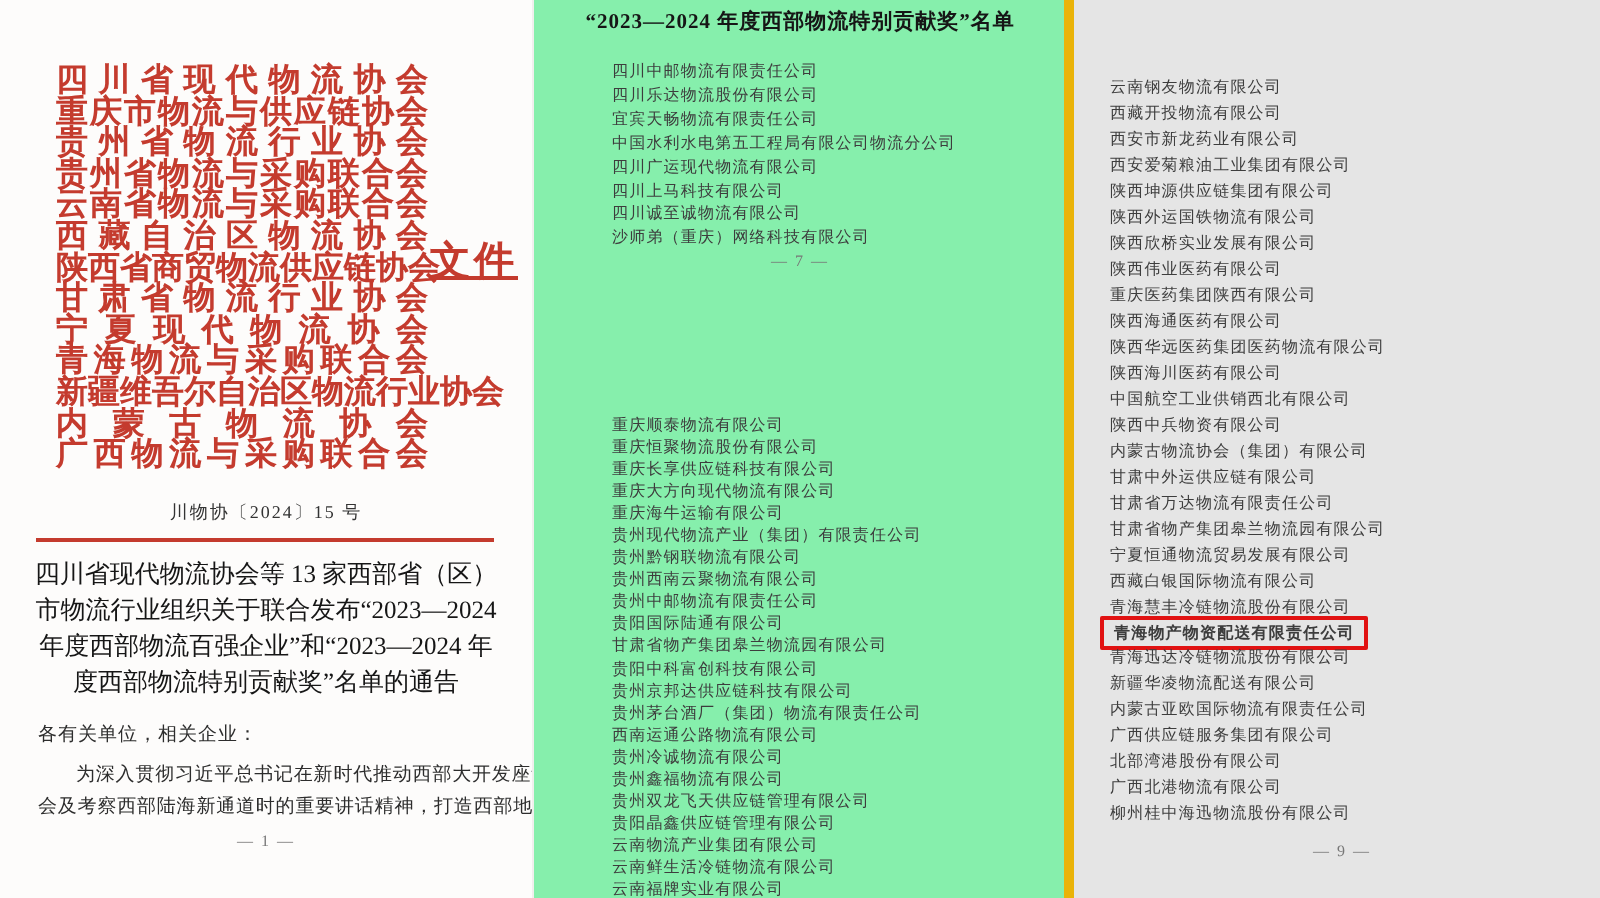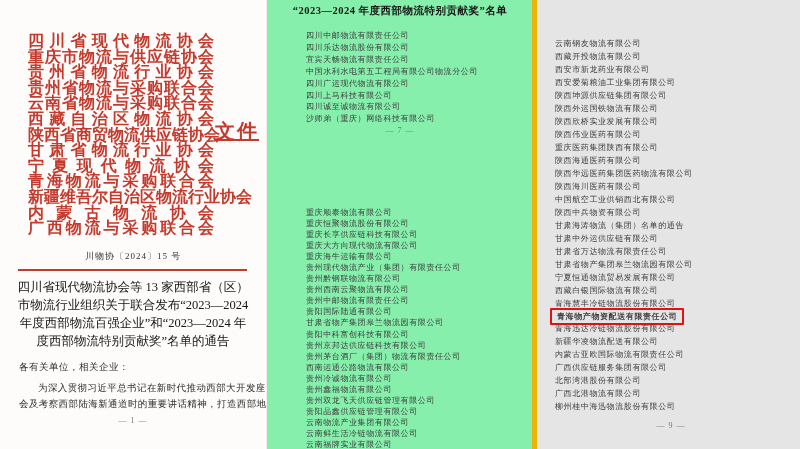--- a/index.html
+++ b/index.html
@@ -144,21 +144,21 @@
         <div class="company-line">陕西坤源供应链集团有限公司</div>
         <div class="company-line">陕西外运国铁物流有限公司</div>
         <div class="company-line">陕西欣桥实业发展有限公司</div>
         <div class="company-line">陕西伟业医药有限公司</div>
         <div class="company-line">重庆医药集团陕西有限公司</div>
         <div class="company-line">陕西海通医药有限公司</div>
         <div class="company-line">陕西华远医药集团医药物流有限公司</div>
         <div class="company-line">陕西海川医药有限公司</div>
         <div class="company-line">中国航空工业供销西北有限公司</div>
         <div class="company-line">陕西中兵物资有限公司</div>
-        <div class="company-line">甘肃海涛物流（集团）名单的通告</div>
+        <div class="company-line">内蒙古物流协会（集团）有限公司</div>
         <div class="company-line">甘肃中外运供应链有限公司</div>
         <div class="company-line">甘肃省万达物流有限责任公司</div>
         <div class="company-line">甘肃省物产集团皋兰物流园有限公司</div>
         <div class="company-line">宁夏恒通物流贸易发展有限公司</div>
         <div class="company-line">西藏白银国际物流有限公司</div>
         <div class="company-line">青海慧丰冷链物流股份有限公司</div>
         <div class="company-line highlighted">青海物产物资配送有限责任公司</div>
         <div class="company-line">青海迅达冷链物流股份有限公司</div>
         <div class="company-line">新疆华凌物流配送有限公司</div>
         <div class="company-line">内蒙古亚欧国际物流有限责任公司</div>

